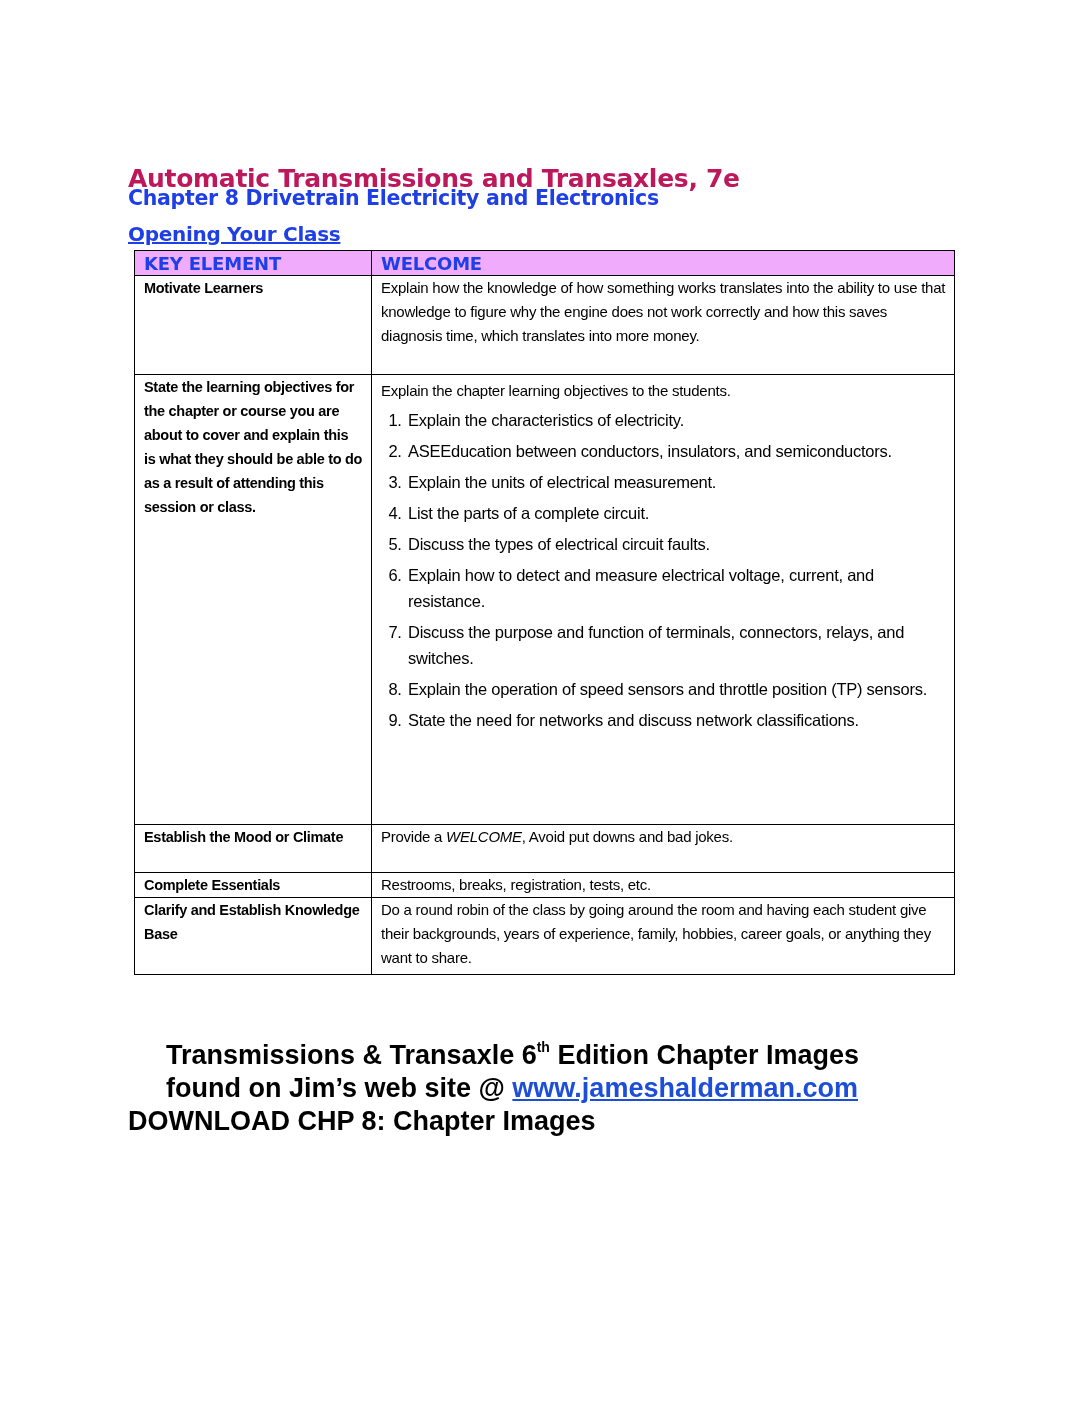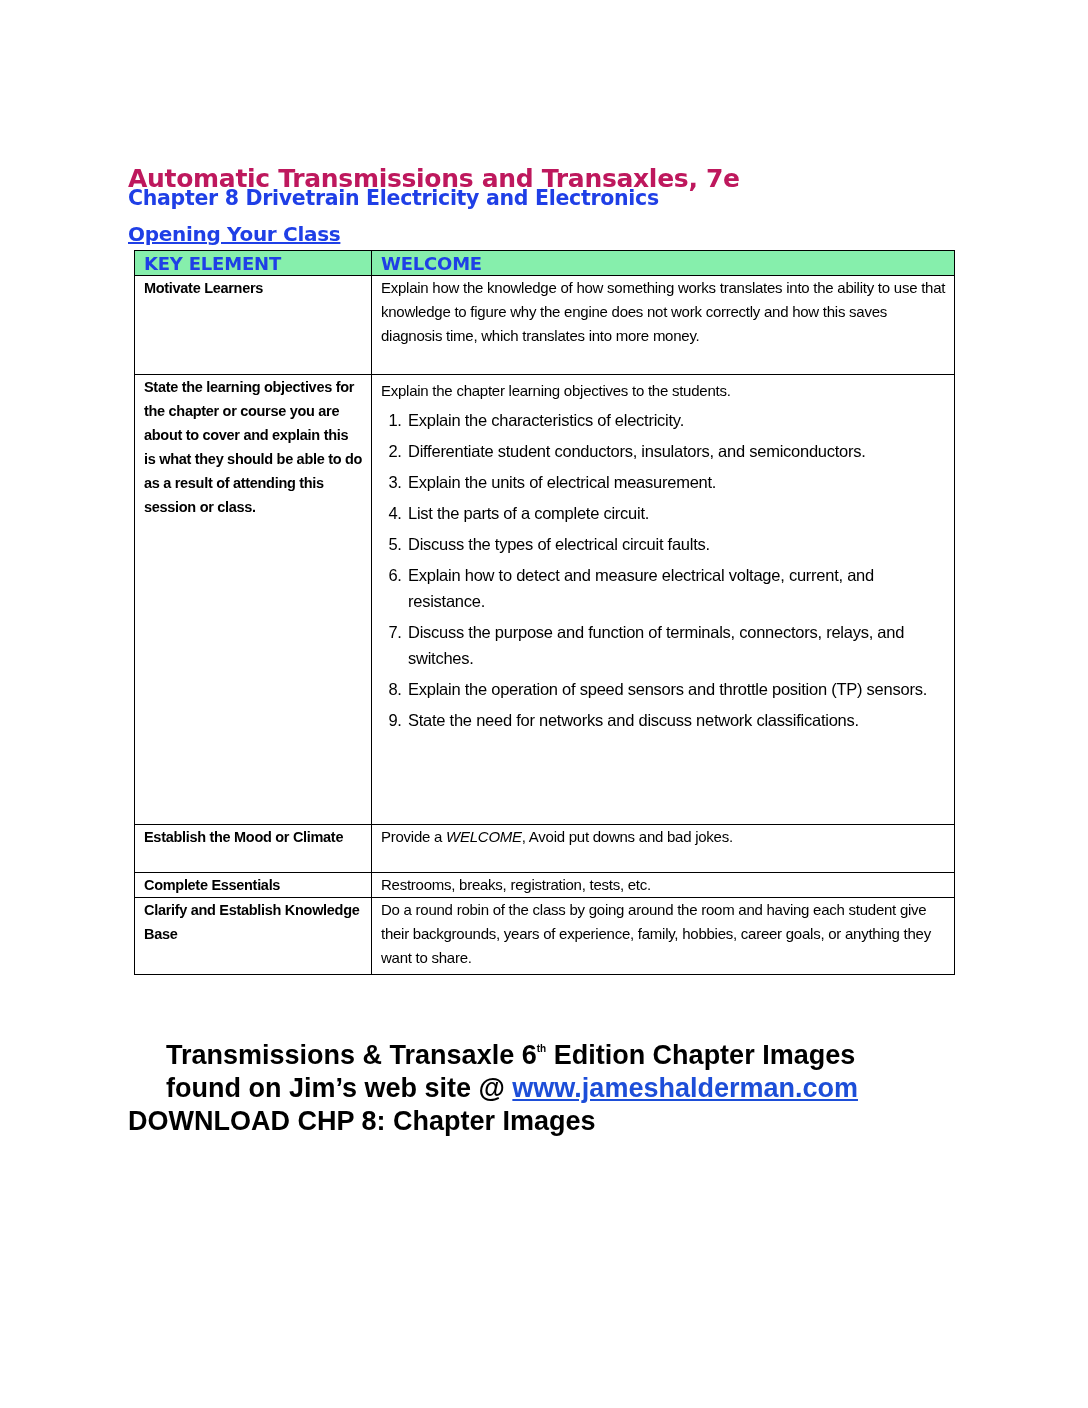--- a/index.html
+++ b/index.html
@@ -62,21 +62,21 @@
     }
     table.lesson col.c1 { width: 237px; }
     table.lesson col.c2 { width: 583px; }
     table.lesson th, table.lesson td {
       border: 1.5px solid #000;
       vertical-align: top;
       padding: 0 8px 0 9px;
       text-align: left;
     }
     table.lesson thead th {
-      background: #86efac;
+      background: #f0abfc;
       color: #1f3fe6;
       font-family: "DejaVu Sans", sans-serif;
       font-weight: bold;
       font-size: 18px;
       height: 23px;
       line-height: 23px;
       padding-top: 1px;
       letter-spacing: -0.2px;
     }
     td.key {
@@ -116,21 +116,21 @@
       left: 128px;
       top: 1039px;
       width: 820px;
       font-family: "Liberation Sans", sans-serif;
       font-weight: bold;
       font-size: 27px;
       line-height: 33px;
       color: #000;
     }
     .note .indent { padding-left: 38px; display: block; }
-    .note sup { font-size: 10px; vertical-align: 12px; line-height: 0; }
+    .note sup { font-size: 14px; vertical-align: 12px; line-height: 0; }
     .note a {
       color: #1d4ed8;
       text-decoration: underline;
       cursor: pointer;
     }
   </style>
 </head>
 <body>
 
 <div>
@@ -154,21 +154,21 @@
       <tr class="row-motivate">
         <td class="key">Motivate Learners</td>
         <td class="ex">Explain how the knowledge of how something works translates into the ability to use that knowledge to figure why the engine does not work correctly and how this saves diagnosis time, which translates into more money.</td>
       </tr>
       <tr class="row-objectives">
         <td class="key">State the learning objectives for the chapter or course you are about to cover and explain this is what they should be able to do as a result of attending this session or class.</td>
         <td class="ex">
           <div style="margin-top:4px;">Explain the chapter learning objectives to the students.</div>
           <ol class="objectives">
             <li>Explain the characteristics of electricity.</li>
-            <li>Differentiate student conductors, insulators, and semiconductors.</li>
+            <li>ASEEducation between conductors, insulators, and semiconductors.</li>
             <li>Explain the units of electrical measurement.</li>
             <li>List the parts of a complete circuit.</li>
             <li>Discuss the types of electrical circuit faults.</li>
             <li>Explain how to detect and measure electrical voltage, current, and resistance.</li>
             <li>Discuss the purpose and function of terminals, connectors, relays, and switches.</li>
             <li>Explain the operation of speed sensors and throttle position (TP) sensors.</li>
             <li>State the need for networks and discuss network classifications.</li>
           </ol>
         </td>
       </tr>

